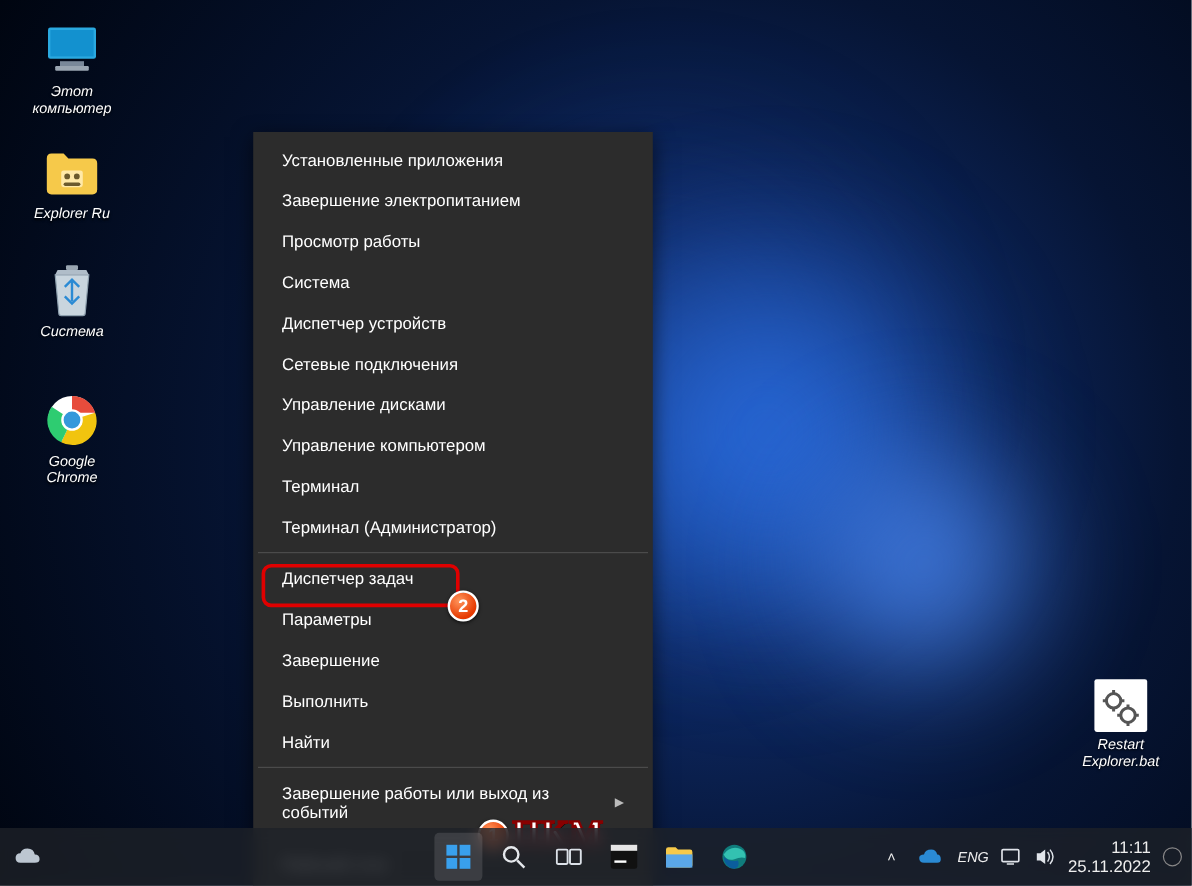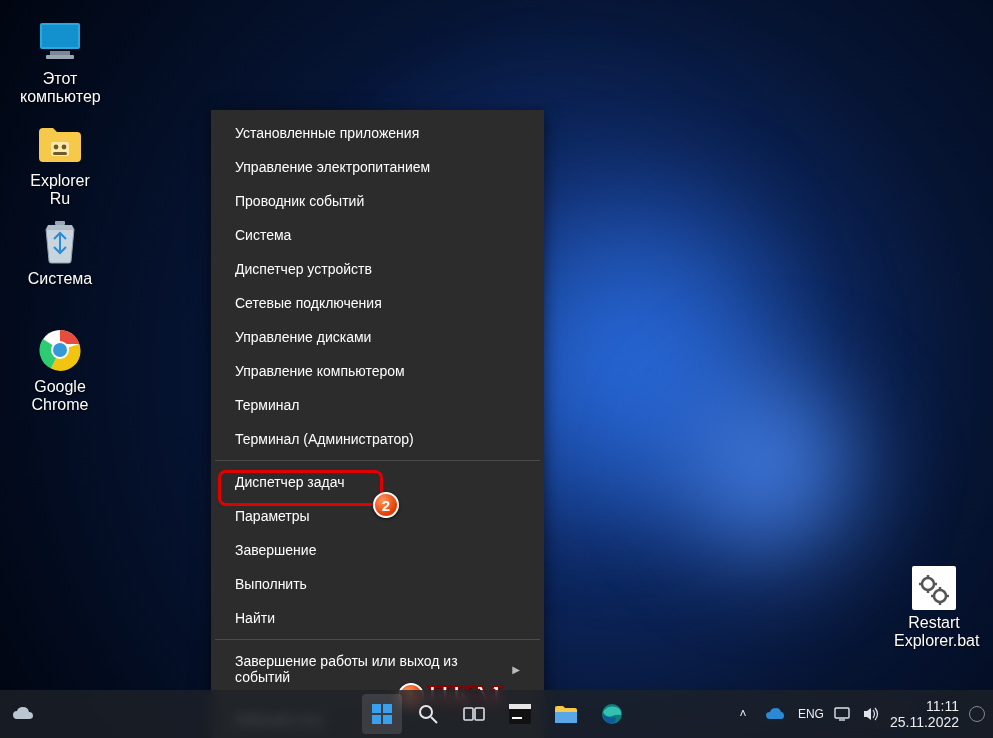--- a/index.html
+++ b/index.html
@@ -12,21 +12,21 @@
   .bloom {
     position: absolute; border-radius: 50%;
     filter: blur(40px);
   }
   .b1 { width: 420px; height: 420px; left: 430px; top: 150px; background: radial-gradient(circle,#2a6de0 0%,rgba(10,30,80,0) 70%); }
   .b2 { width: 260px; height: 260px; left: 640px; top: 340px; background: radial-gradient(circle,#4c8af5 0%,rgba(10,30,80,0) 70%); }
   .b3 { width: 500px; height: 500px; left: 300px; top: 60px; background: radial-gradient(circle,rgba(20,50,120,0.6) 0%,rgba(0,0,0,0) 70%); }
 
   .desktop-icon {
     position: absolute; width: 80px; text-align: center;
-    font-size: 16px; text-shadow: 0 1px 2px #000; cursor: pointer;
+    font-size: 12px; text-shadow: 0 1px 2px #000; cursor: pointer; font-style: italic;
   }
   .desktop-icon .ic { width: 48px; height: 48px; margin: 0 auto 4px; display:flex; align-items:center; justify-content:center; }
   .desktop-icon .lbl { line-height: 1.15; }
 
   
   .ctx {
     position: absolute; left: 211px; top: 110px;
     width: 333px; background: #2c2c2c; 
     padding: 6px 2px; box-shadow: 0 4px 16px rgba(0,0,0,0.6);
     font-size: 14px; color: #fff;
@@ -140,24 +140,24 @@
       </svg>
   </div>
   <div class="lbl">Restart<br>Explorer.bat</div>
 </div>
 
 <div class="ctx">
   <div class="item">
       <span>Установленные приложения</span>
     </div>
   <div class="item">
-      <span>Управление электропитанием</span>
-    </div>
-  <div class="item">
-      <span>Проводник событий</span>
+      <span>Завершение электропитанием</span>
+    </div>
+  <div class="item">
+      <span>Просмотр работы</span>
     </div>
   <div class="item">
       <span>Система</span>
     </div>
   <div class="item">
       <span>Диспетчер устройств</span>
     </div>
   <div class="item">
       <span>Сетевые подключения</span>
     </div>
@@ -257,21 +257,21 @@
 
   <div class="tray">
     <div class="trayico">
         <span>˄</span>
       </div>
     <div class="trayico" style="min-width:26px;color:#3ba3e8;font-size:16px;">
       <svg width="20" height="14" viewBox="0 0 20 14">
           <path d="M5 12 Q1 12 1 8 Q1 5 5 5 Q6 1 11 1 Q15 1 16 5 Q19 5 19 9 Q19 12 16 12 Z" fill="#2a8ad4"></path>
         </svg>
     </div>
-    <div class="trayico" style="width:auto;font-size:12px;">
+    <div class="trayico" style="width:auto;font-size:12px;font-style:italic;">
         <span>ENG</span>
       </div>
     <div class="trayico">
       <svg width="18" height="16" viewBox="0 0 18 16">
           <rect x="1" y="2" width="14" height="10" rx="1" fill="none" stroke="#e0e4ea" stroke-width="1.4"></rect>
           <line x1="5" y1="14" x2="11" y2="14" stroke="#e0e4ea" stroke-width="1.4"></line>
         </svg>
     </div>
     <div class="trayico">
       <svg width="18" height="16" viewBox="0 0 18 16">

